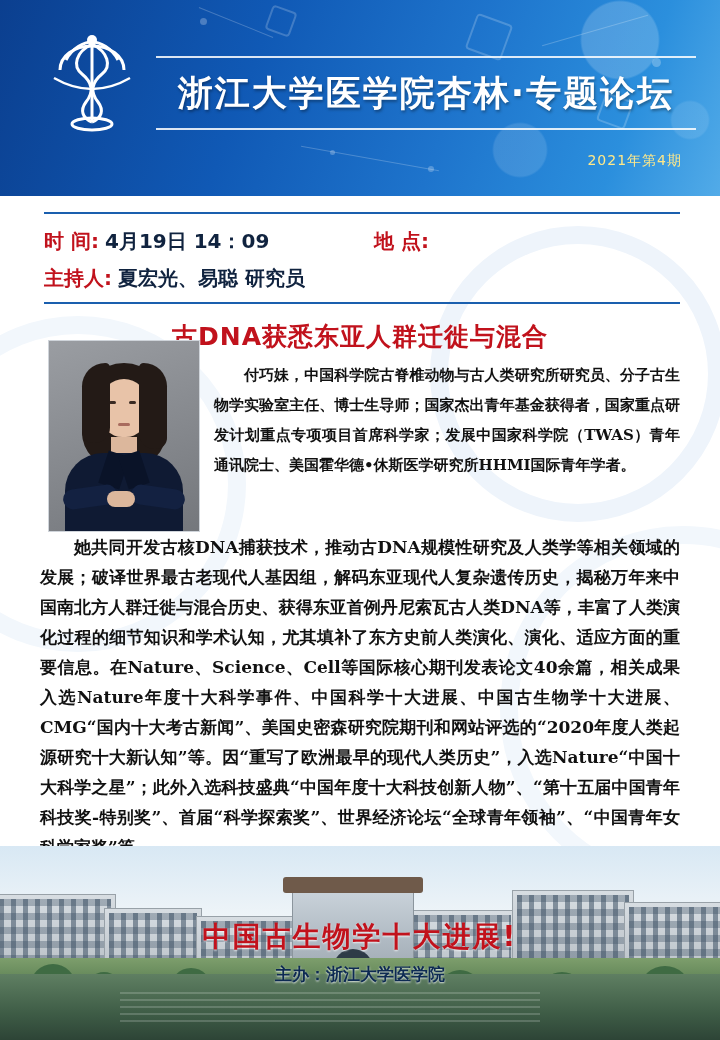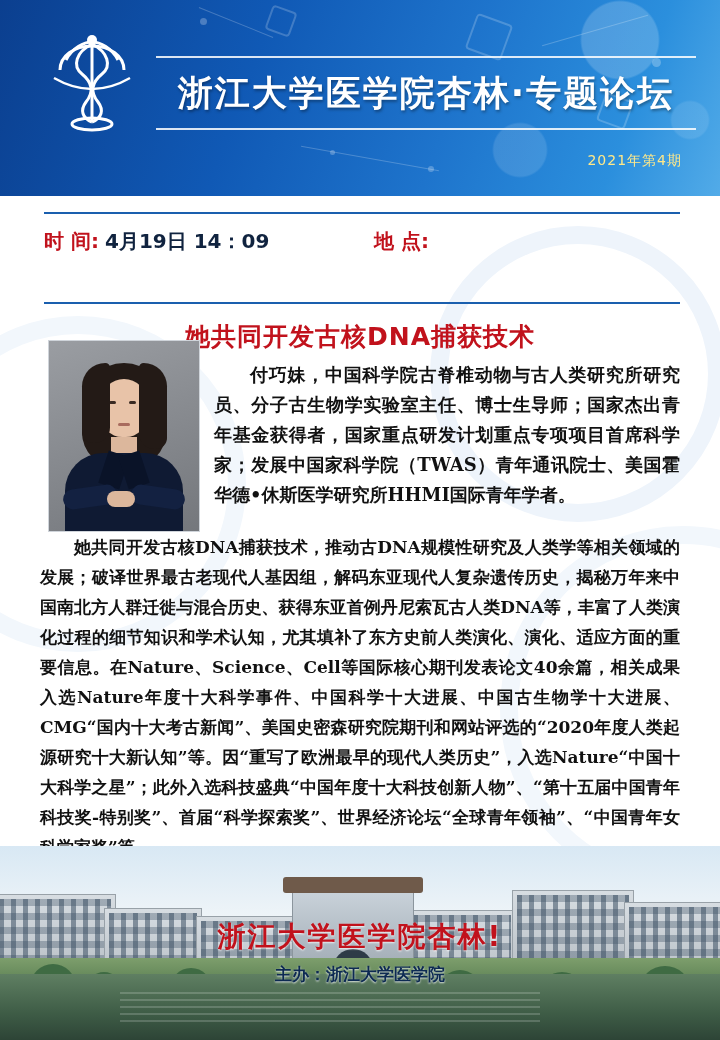--- a/index.html
+++ b/index.html
@@ -195,21 +195,21 @@
   .photo .hand { position: absolute; left: 58px; top: 150px; width: 28px; height: 16px; background: #dcb79c; border-radius: 8px; }
 
   
   .bio {
     position: absolute;
     left: 214px;
     top: 360px;
     width: 466px;
     font-family: "DejaVu Serif", serif;
     font-weight: bold;
-    font-size: 18px;
+    font-size: 15px;
     line-height: 30px;
     color: #111111;
     text-align: justify;
     text-justify: inter-ideograph;
   }
   .bio p { margin: 0; text-indent: 2em; }
 
   .bio2 {
     position: absolute;
     left: 40px;
@@ -355,24 +355,28 @@
     <div class="info-row">
       <div class="info-col-left">
         <span class="info-label">时 间:</span>
         <span class="info-value">4月19日 14：09</span>
       </div>
       <div class="info-col-right">
         <span class="info-label">地 点:</span>
       </div>
     </div>
     <div class="info-row">
+      <div class="info-col-right">
+        <span class="info-label">主持人:</span>
+        <span class="info-value">夏宏光、易聪 研究员</span>
+      </div>
     </div>
   </div>
 
-  <div class="talk-title">她共同开发古核DNA捕获技术</div>
+  <div class="talk-title">古DNA获悉东亚人群迁徙与混合</div>
 
   <div class="photo">
     <div class="bgwall"></div>
     <div class="hair"></div>
     <div class="face"></div>
     <div class="eye l"></div>
     <div class="eye r"></div>
     <div class="mouth"></div>
     <div class="hair-front-l"></div>
     <div class="hair-front-r"></div>
@@ -426,16 +430,16 @@
     <div class="tree" style="left:170px; top:122px; width:42px; height:42px;"></div>
     <div class="tree" style="left:250px; top:128px; width:34px; height:36px;"></div>
     <div class="tree" style="left:440px; top:124px; width:40px; height:40px;"></div>
     <div class="tree" style="left:540px; top:126px; width:44px; height:42px;"></div>
     <div class="tree" style="left:640px; top:120px; width:50px; height:46px;"></div>
 
     <div class="water"></div>
     <div class="waterglint"></div>
   </div>
 
-  <div class="slogan">浙江大学医学院杏林!</div>
+  <div class="slogan">中国古生物学十大进展!</div>
   <div class="organizer">主办：浙江大学医学院</div>
 
 </div>
 
 </body></html>

